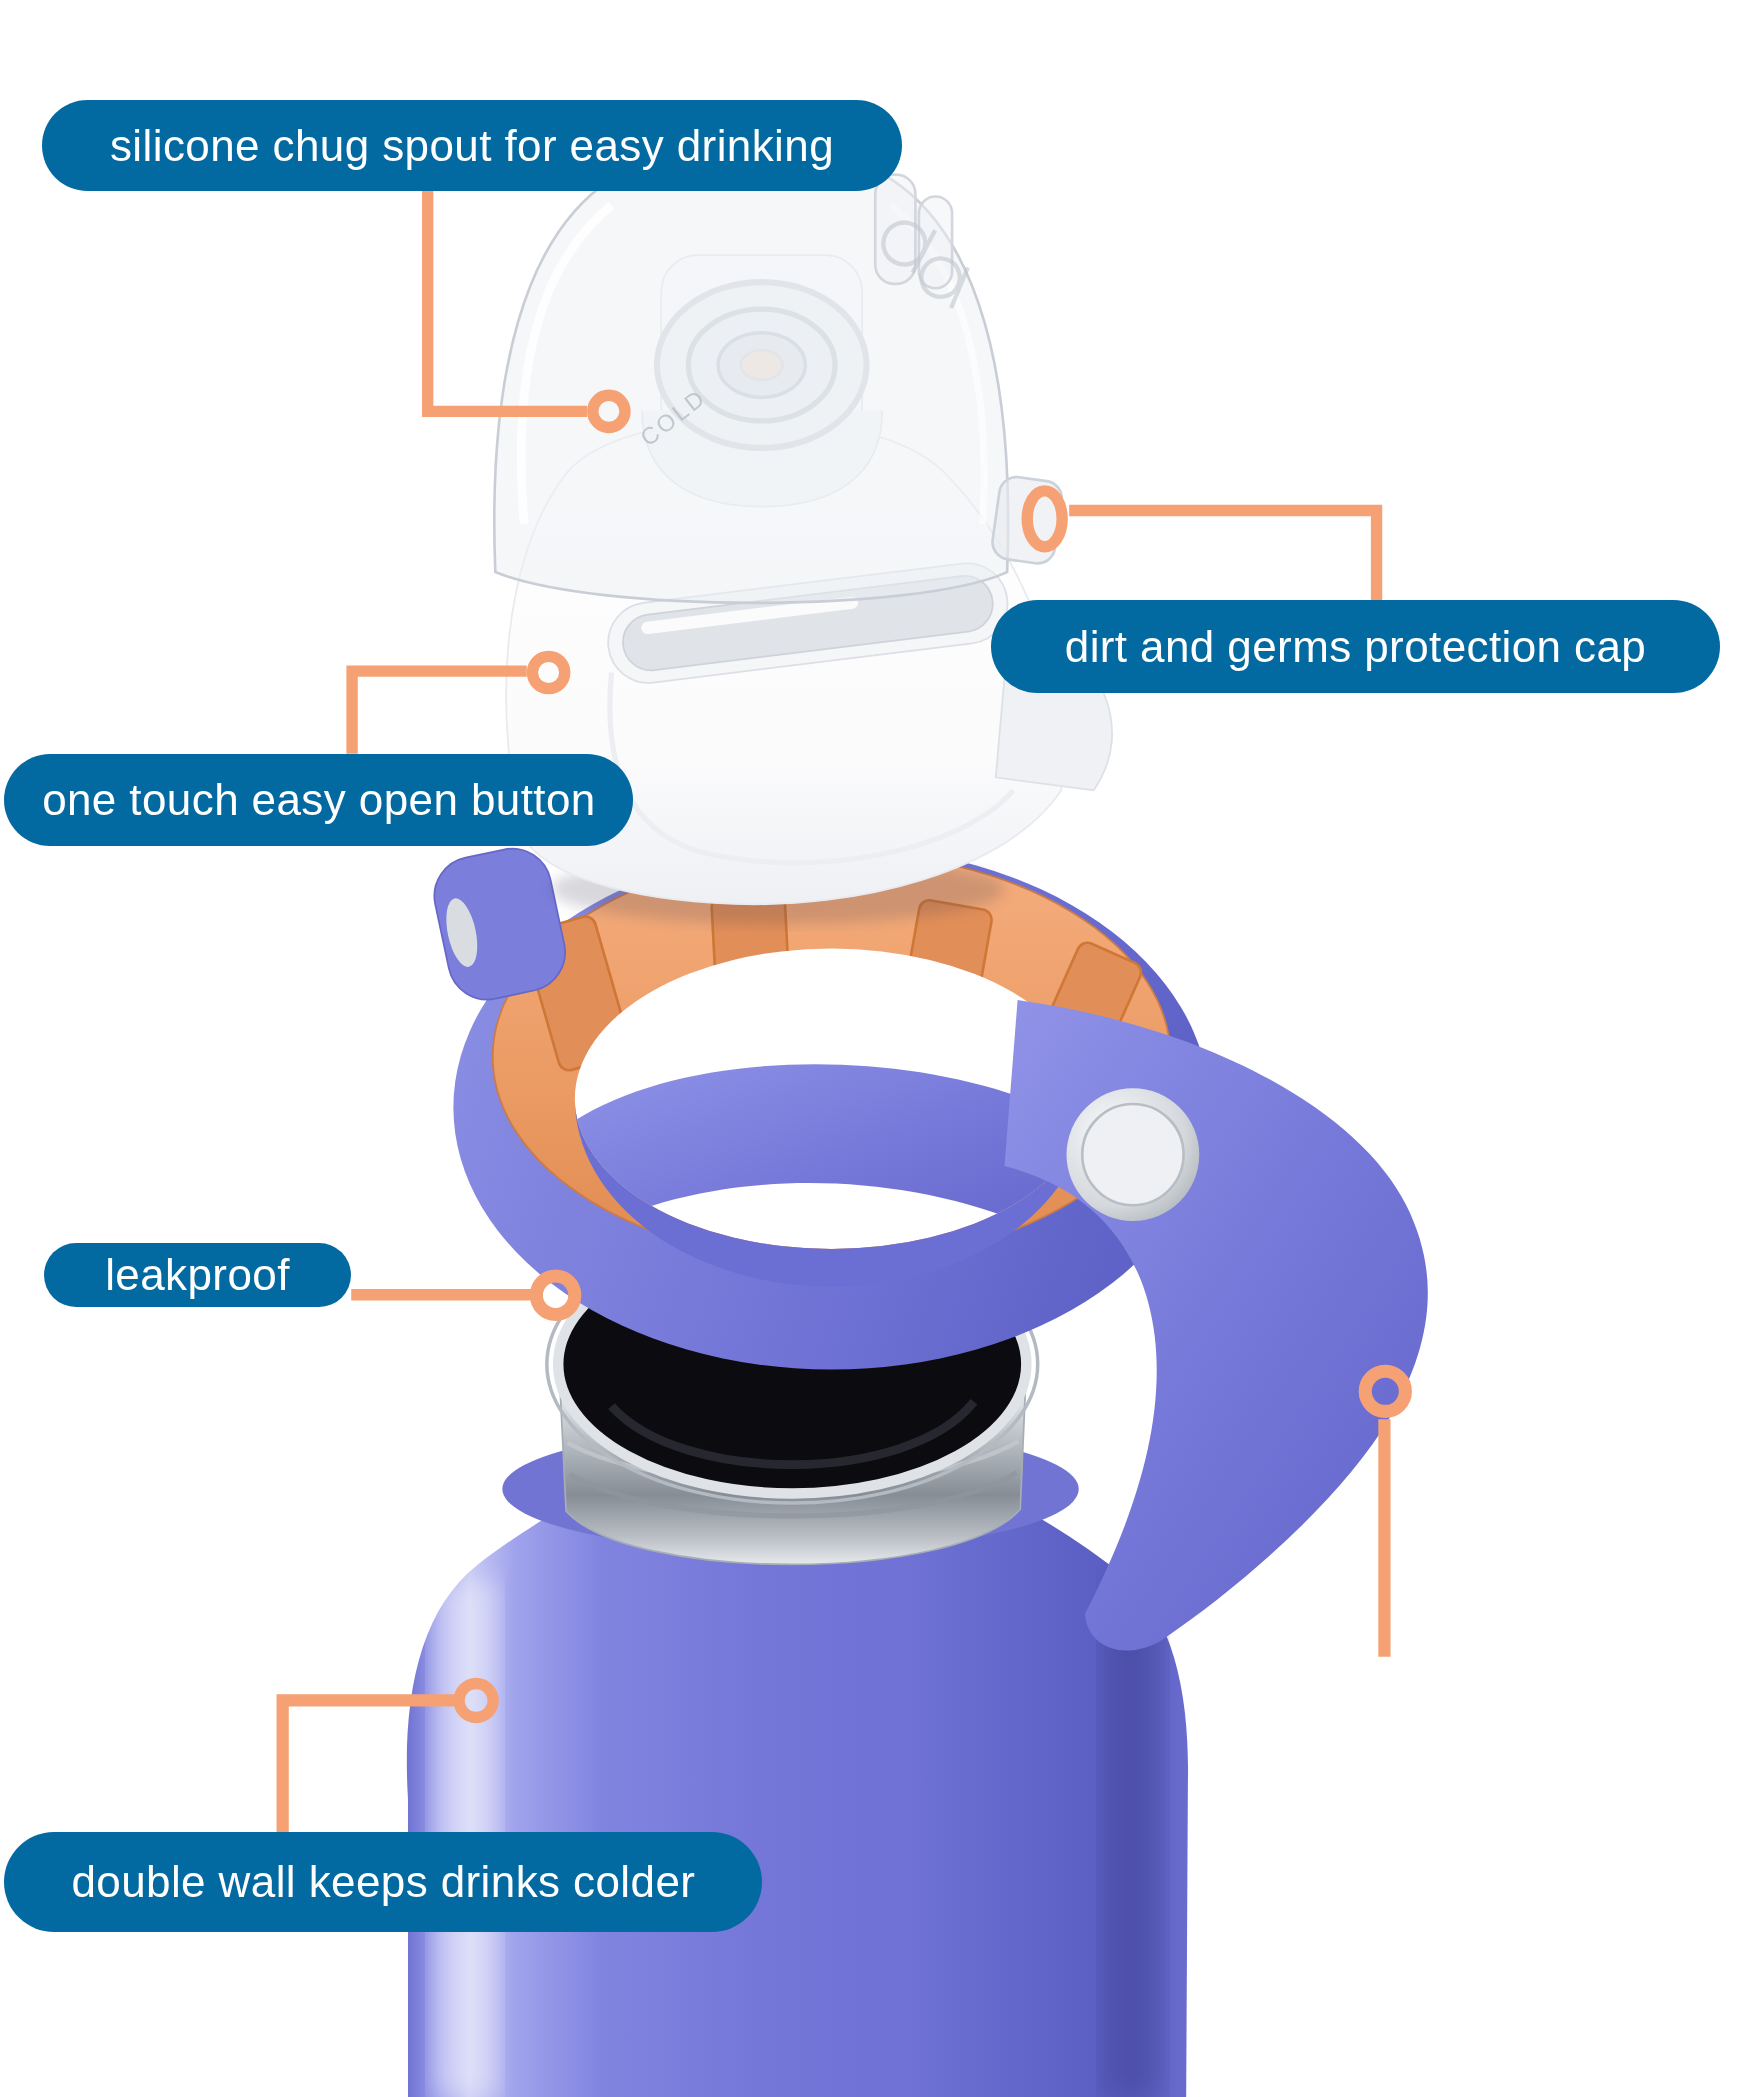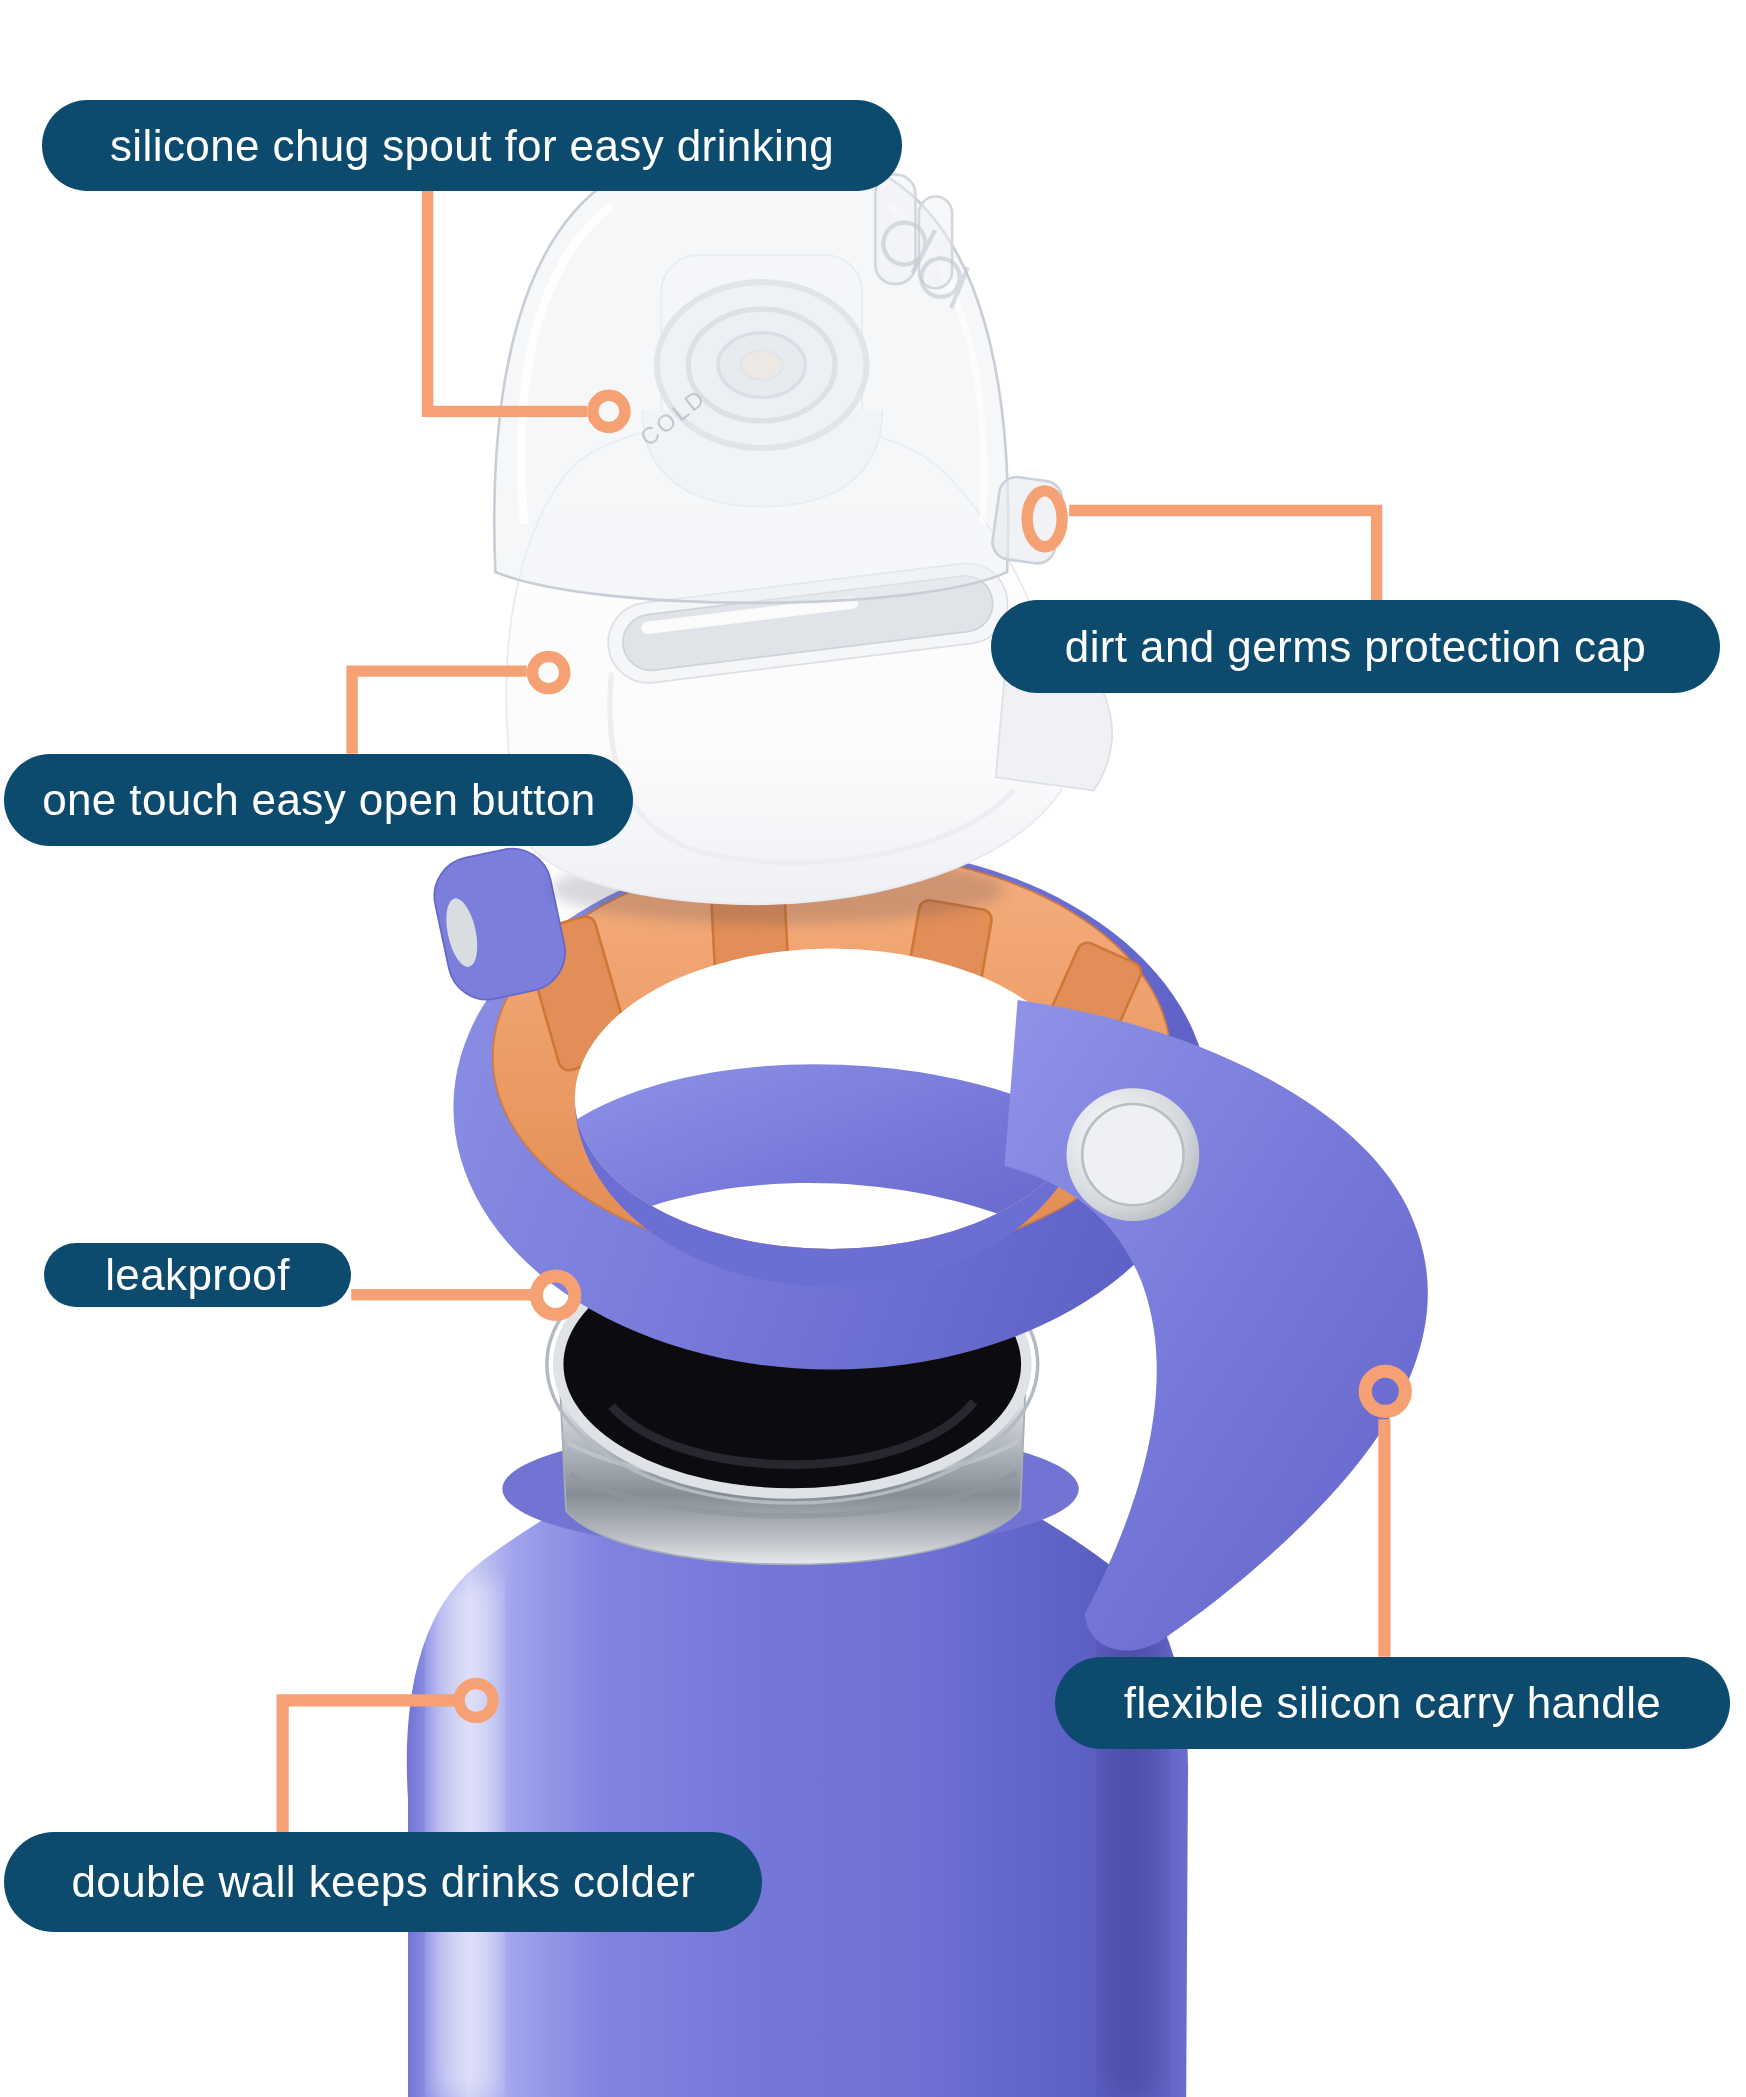--- a/index.html
+++ b/index.html
@@ -10,21 +10,21 @@
     background:#ffffff;
     overflow:hidden;
     font-family:"Liberation Sans", sans-serif;
   }
   .art, .connectors{
     position:absolute;
     left:0;top:0;
   }
   .pill{
     position:absolute;
-    background:#0c4a6e;
+    background:#0369a1;
     border-radius:52px;
     display:flex;
     align-items:center;
     justify-content:center;
     color:#ffffff;
     font-size:44px;
     letter-spacing:0.4px;
     white-space:nowrap;
     z-index:30;
   }
@@ -233,21 +233,18 @@
   </div>
   <div class="pill" id="pill-cap">
     <span>dirt and germs protection cap</span>
   </div>
   <div class="pill" id="pill-button">
     <span>one touch easy open button</span>
   </div>
   <div class="pill" id="pill-leak">
     <span>leakproof</span>
   </div>
-  <div class="pill" id="pill-handle">
-    <span>flexible silicon carry handle</span>
-  </div>
   <div class="pill" id="pill-wall">
     <span>double wall keeps drinks colder</span>
   </div>
 
 </div>
 
 
 </body></html>

